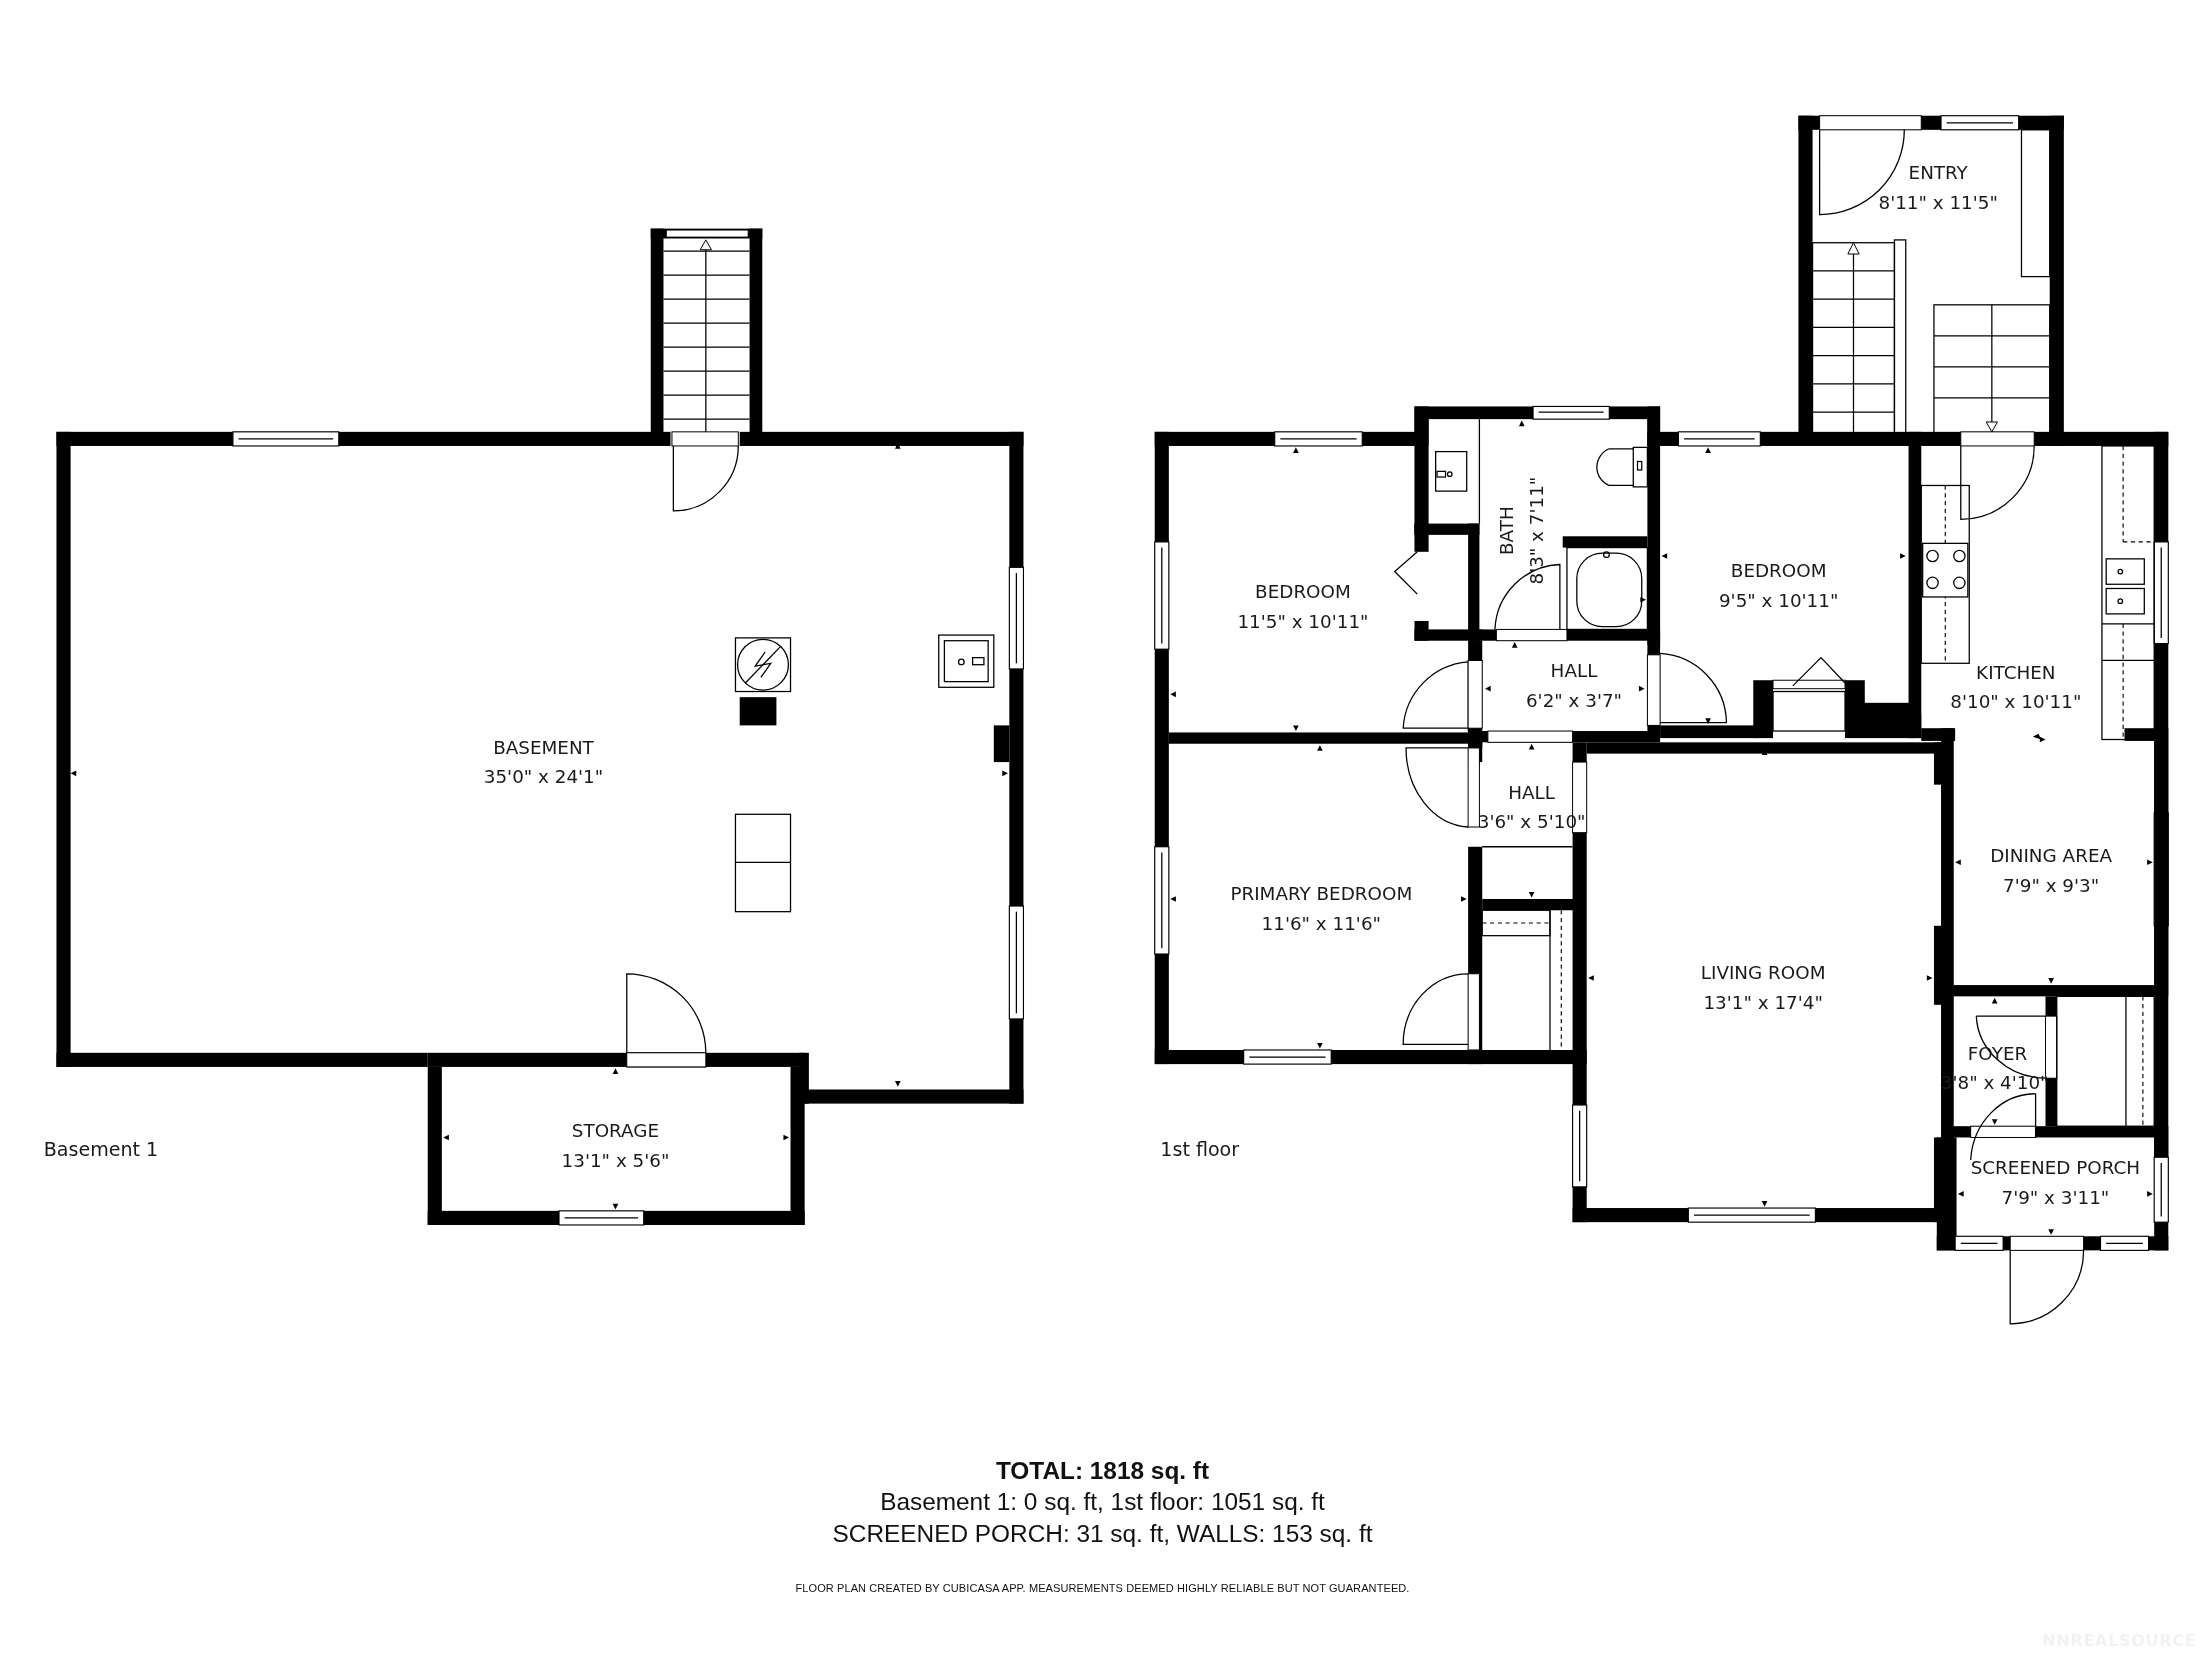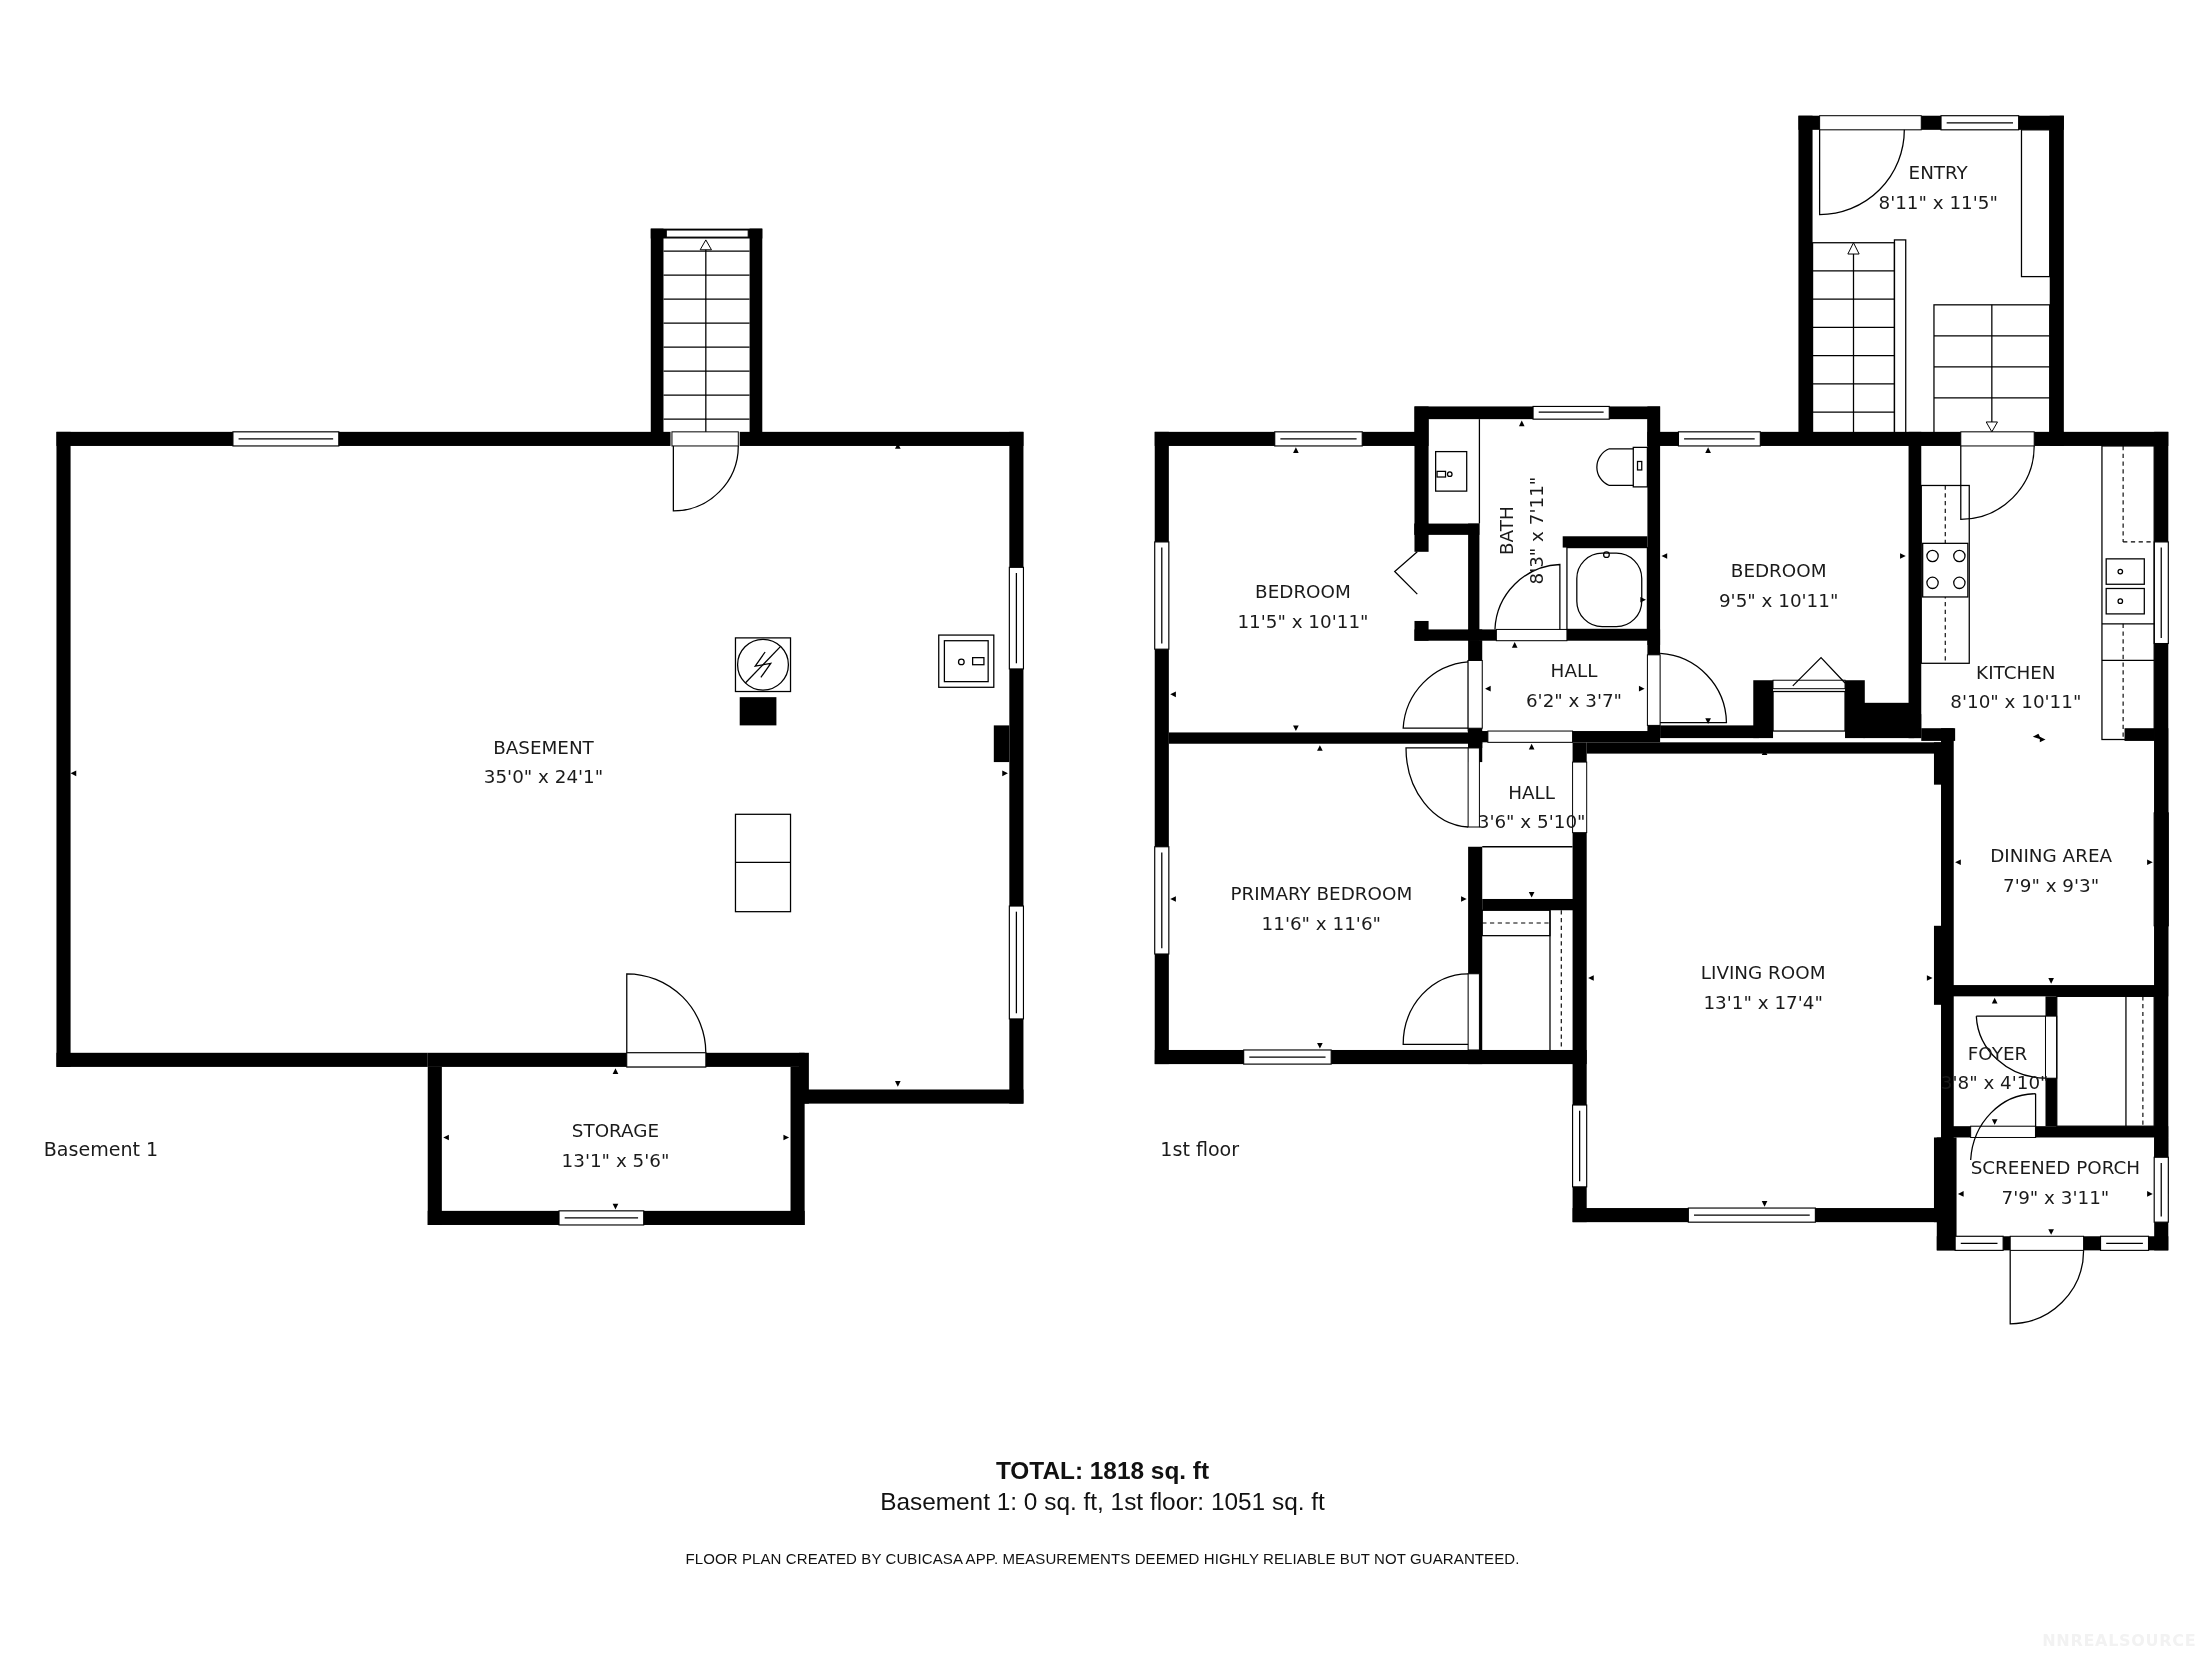--- a/index.html
+++ b/index.html
@@ -11,21 +11,21 @@
   .dash { fill:none; stroke:#000; stroke-width:0.8; stroke-dasharray:3 2.5; }
   .win { fill:#fff; stroke:#000; stroke-width:0.8; }
   .door-gap { fill:#fff; stroke:#000; stroke-width:0.7; }
   .room-name { font-family:"DejaVu Sans", sans-serif; font-size:13px; fill:#1a1a1a; text-anchor:middle; }
   .room-dim { font-family:"DejaVu Sans", sans-serif; font-size:13px; fill:#1a1a1a; text-anchor:middle; }
   .floor-label { font-family:"DejaVu Sans", sans-serif; font-size:13.5px; fill:#1a1a1a; }
   .marker { fill:#000; }
   #summary { position:absolute; left:0; width:2205px; top:1456px; text-align:center; color:#111; font-family:"Liberation Sans", sans-serif; }
   #summary .total { font-weight:bold; font-size:24.4px; line-height:30px; }
   #summary .line { font-size:24.4px; line-height:32px; }
-  #summary .disclaimer { font-size:15px; margin-top:32px; letter-spacing:0.1px; }
+  #summary .disclaimer { font-size:11px; margin-top:32px; letter-spacing:0.1px; }
   #watermark { position:absolute; right:8.6px; bottom:4.3px; font-family:"DejaVu Sans", sans-serif; font-weight:bold; font-size:16px; color:#f2f2f2; letter-spacing:0.7px; }
 </style>
 </head>
 <body>
 
 <svg id="plan" viewBox="0 0 1562 1172" preserveAspectRatio="none" xmlns="http://www.w3.org/2000/svg">
 
   <g>
 
     <rect class="wall" x="461" y="162" width="9" height="150"></rect>
@@ -376,17 +376,18 @@
     <text class="room-name" x="1456" y="832">SCREENED PORCH</text>
     <text class="room-dim" x="1456" y="853">7'9" x 3'11"</text>
 
     <text class="floor-label" x="822" y="819">1st floor</text>
   </g>
 </svg>
 
 <div id="summary">
   <div class="total">TOTAL: 1818 sq. ft</div>
   <div class="line">Basement 1: 0 sq. ft, 1st floor: 1051 sq. ft</div>
+  <div class="line">SCREENED PORCH: 31 sq. ft, WALLS: 153 sq. ft</div>
   <div class="disclaimer">FLOOR PLAN CREATED BY CUBICASA APP. MEASUREMENTS DEEMED HIGHLY RELIABLE BUT NOT GUARANTEED.</div>
 </div>
 
 <div id="watermark">NNREALSOURCE</div>
 
 
 </body></html>

